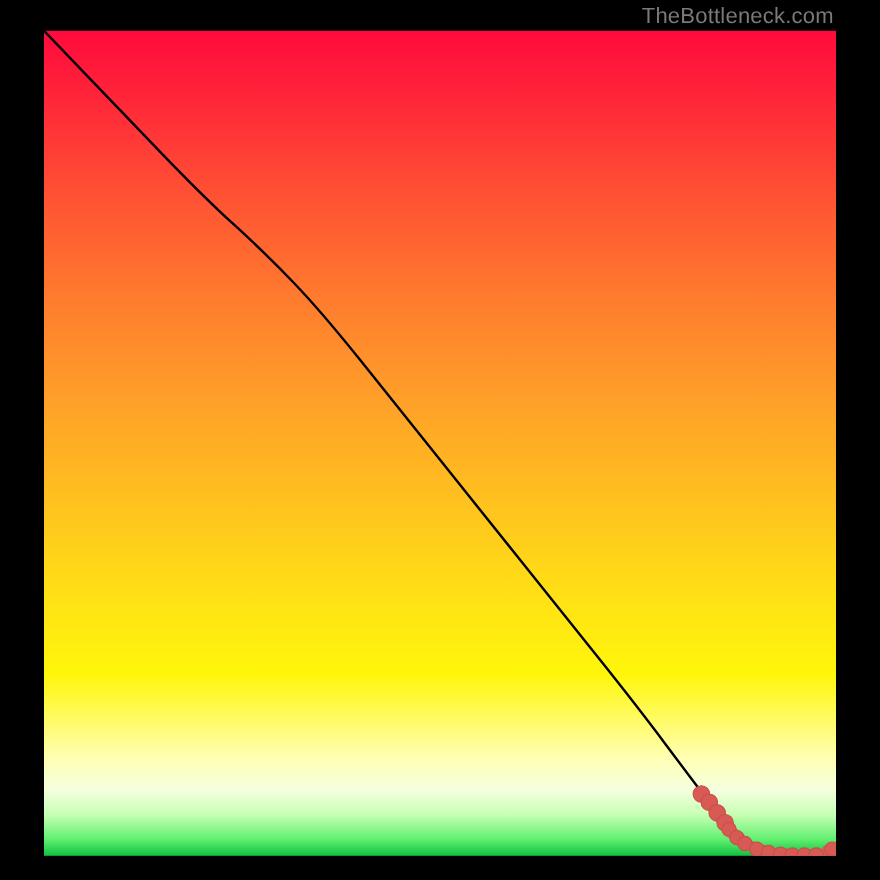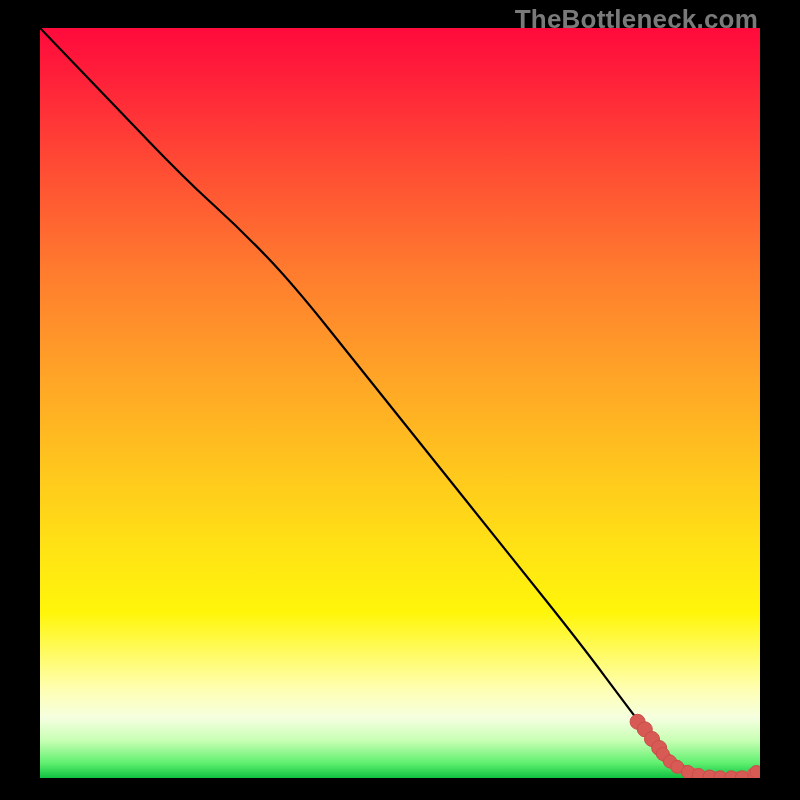--- a/index.html
+++ b/index.html
@@ -39,22 +39,22 @@
       #c8ffb4 95%,
       #60f070 98%,
       #10c040 100%
     );
   }
   .watermark {
     position: absolute;
     top: 4px;
     right: 42px;
     color: #7a7a7a;
-    font-size: 26px;
-    font-weight: 700;
+    font-size: 20px;
+    font-weight: 400;
     letter-spacing: 0.2px;
     user-select: none;
   }
   svg.overlay {
     position: absolute;
     left: 0;
     top: 0;
     width: 720px;
     height: 750px;
   }

